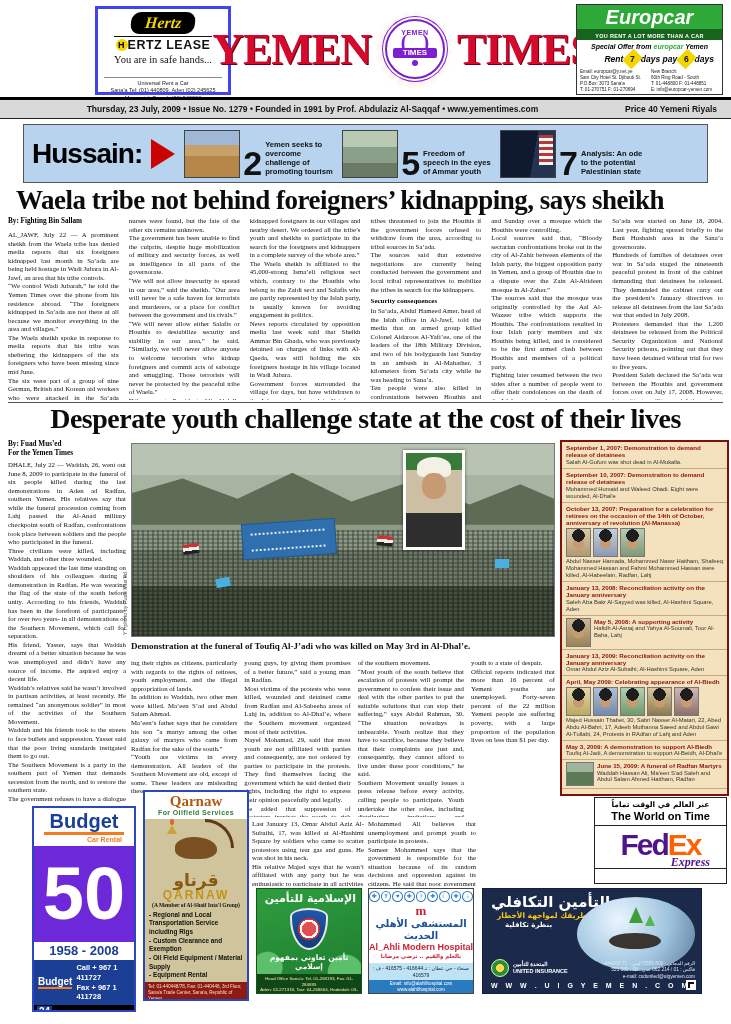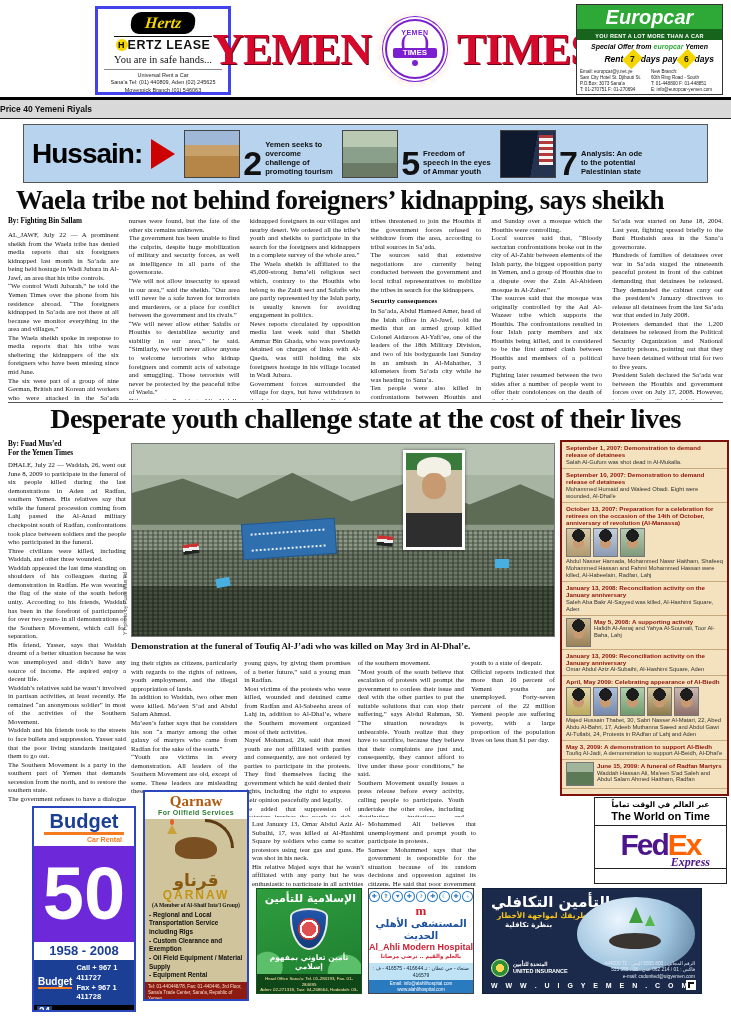--- a/index.html
+++ b/index.html
@@ -10,21 +10,21 @@
 
   
   .hertz{left:95px;top:6px;width:136px;height:89px;border:3px solid #4343ee;background:#fff;
          box-sizing:border-box;text-align:center;padding-top:3px;}
   .hertz-logo{display:inline-block;background:#000;color:#f4d500;font:italic 900 16px "Liberation Serif",serif;
          padding:2px 14px;border-radius:9px;transform:skewX(-6deg);}
   .hertz-lease{font:700 12.5px "Liberation Sans",sans-serif;letter-spacing:.5px;color:#111;margin-top:2px;
          border-top:1px solid #111;display:inline-block;padding:1px 2px 0 2px;}
   .h-circ{display:inline-block;width:12px;height:12px;border-radius:50%;background:#f4d500;color:#000;
          font:700 9px/12px "Liberation Sans",sans-serif;vertical-align:1px;}
-  .hertz-tag{font:400 10.5px "Liberation Serif",serif;color:#111;border-bottom:1px solid #888;padding-bottom:4px;margin:1px 6px 2px 6px;text-align:center;}
+  .hertz-tag{font:400 10.5px "Liberation Serif",serif;color:#111;border-bottom:1px solid #888;padding-bottom:12px;margin:1px 6px 2px 6px;text-align:center;}
   .hertz-small{font-size:5.5px;color:#222;line-height:1.35;}
 
   .masthead{left:236px;top:8px;width:334px;height:84px;display:flex;align-items:center;justify-content:center;}
   .mast-word{font:900 44px/1 "Liberation Serif",serif;color:#d6092c;letter-spacing:-1px;
              text-shadow:1px 1px 0 #6d0012;}
   .logo-wrap{position:relative;width:86px;height:80px;flex:0 0 86px;}
   .burst{position:absolute;left:0;top:0;width:86px;height:80px;border-radius:50%;
          background:radial-gradient(circle,rgba(255,255,255,0) 28%,#fff 68%),
          repeating-conic-gradient(#f6c7d2 0 9deg,#fdf2bb 9deg 18deg);}
   .yt-logo{position:absolute;left:14px;top:9px;width:56px;height:56px;border-radius:50%;background:#fff;
@@ -246,20 +246,21 @@
       <div class="eu-col prelines">New Branch:
 60th Ring Road - South
 T: 01-448800 F: 01-448851
 E: info@europcar-yemen.com</div>
     </div>
     <div class="eu-air">Airport Office: T: 01-246868 F: 01-246865</div>
   </div>
 
   <div class="abs topline"></div>
   <div class="abs datebar">
+    <div class="mid">Thursday, 23 July, 2009  •  Issue No. 1279 • Founded in 1991 by Prof. Abdulaziz Al-Saqqaf • www.yementimes.com</div>
     <div class="price">Price 40 Yemeni Riyals</div>
   </div>
 
   <div class="abs inside">
     <div class="inside-label">Hussain:</div>
     <div class="inside-arrow"></div>
     <div class="in-item">
       <div class="thumb t1"></div>
       <div class="in-num">2</div>
       <div class="in-cap">Yemen seeks to overcome challenge of promoting tourism</div>

